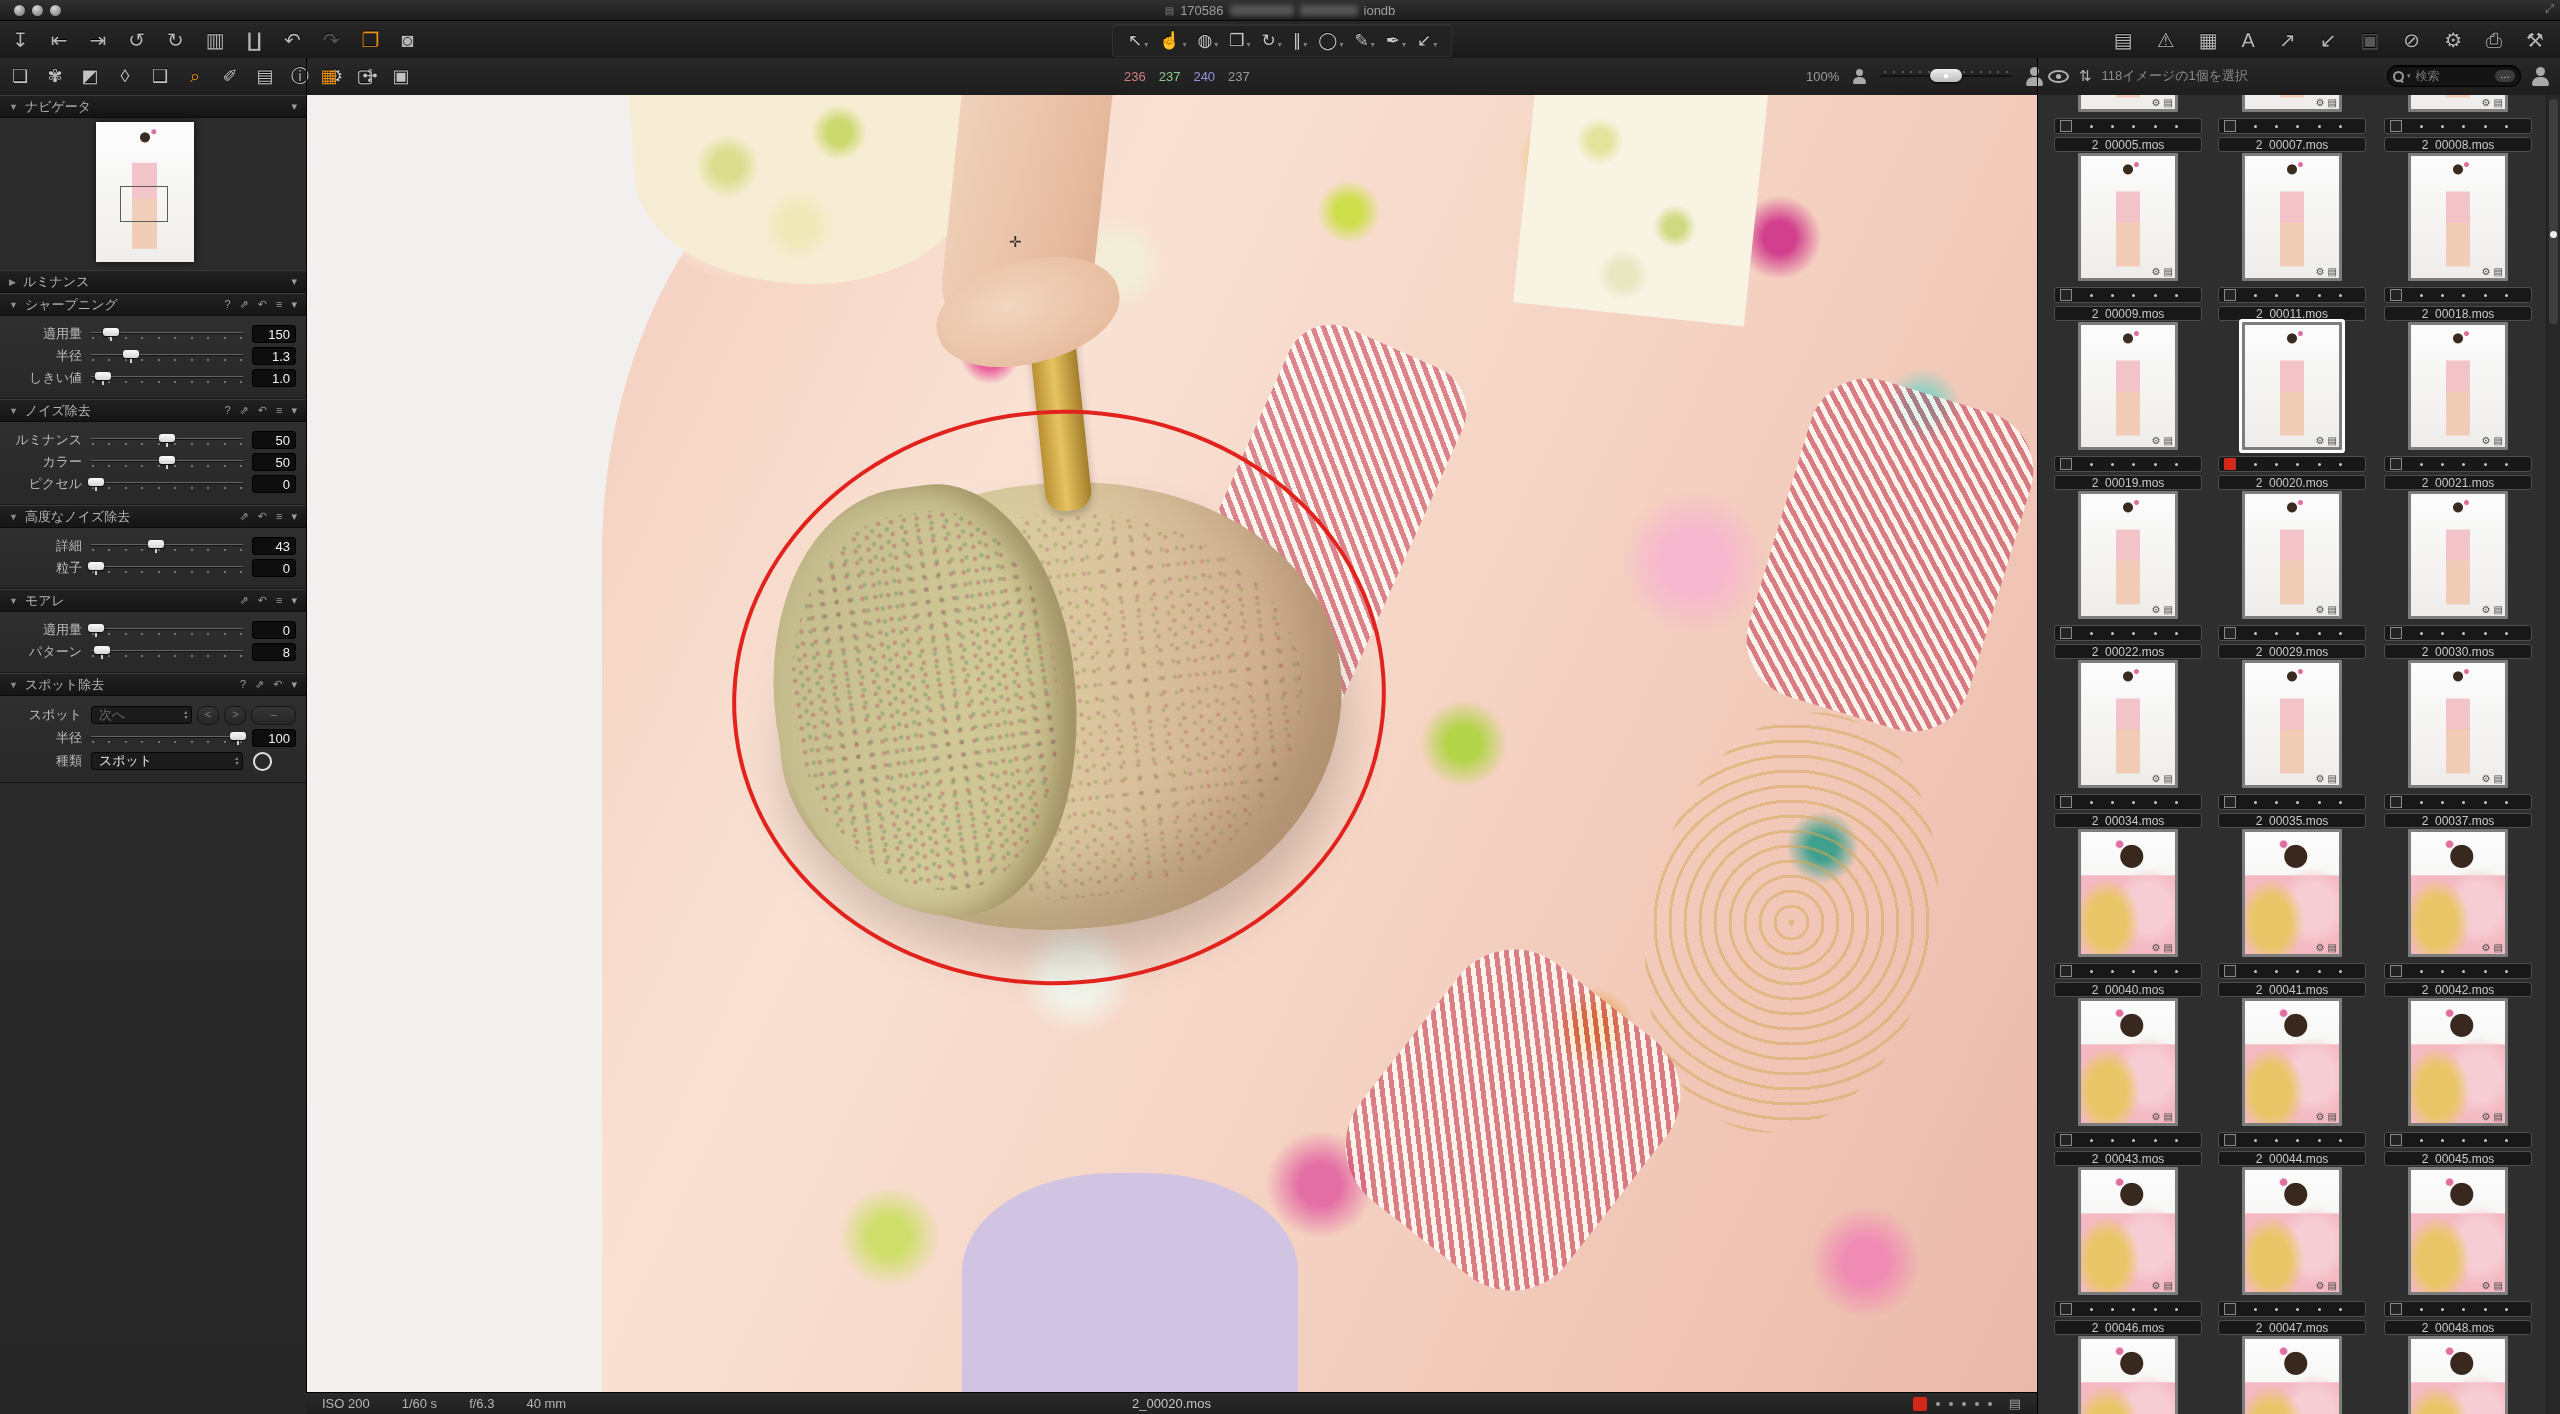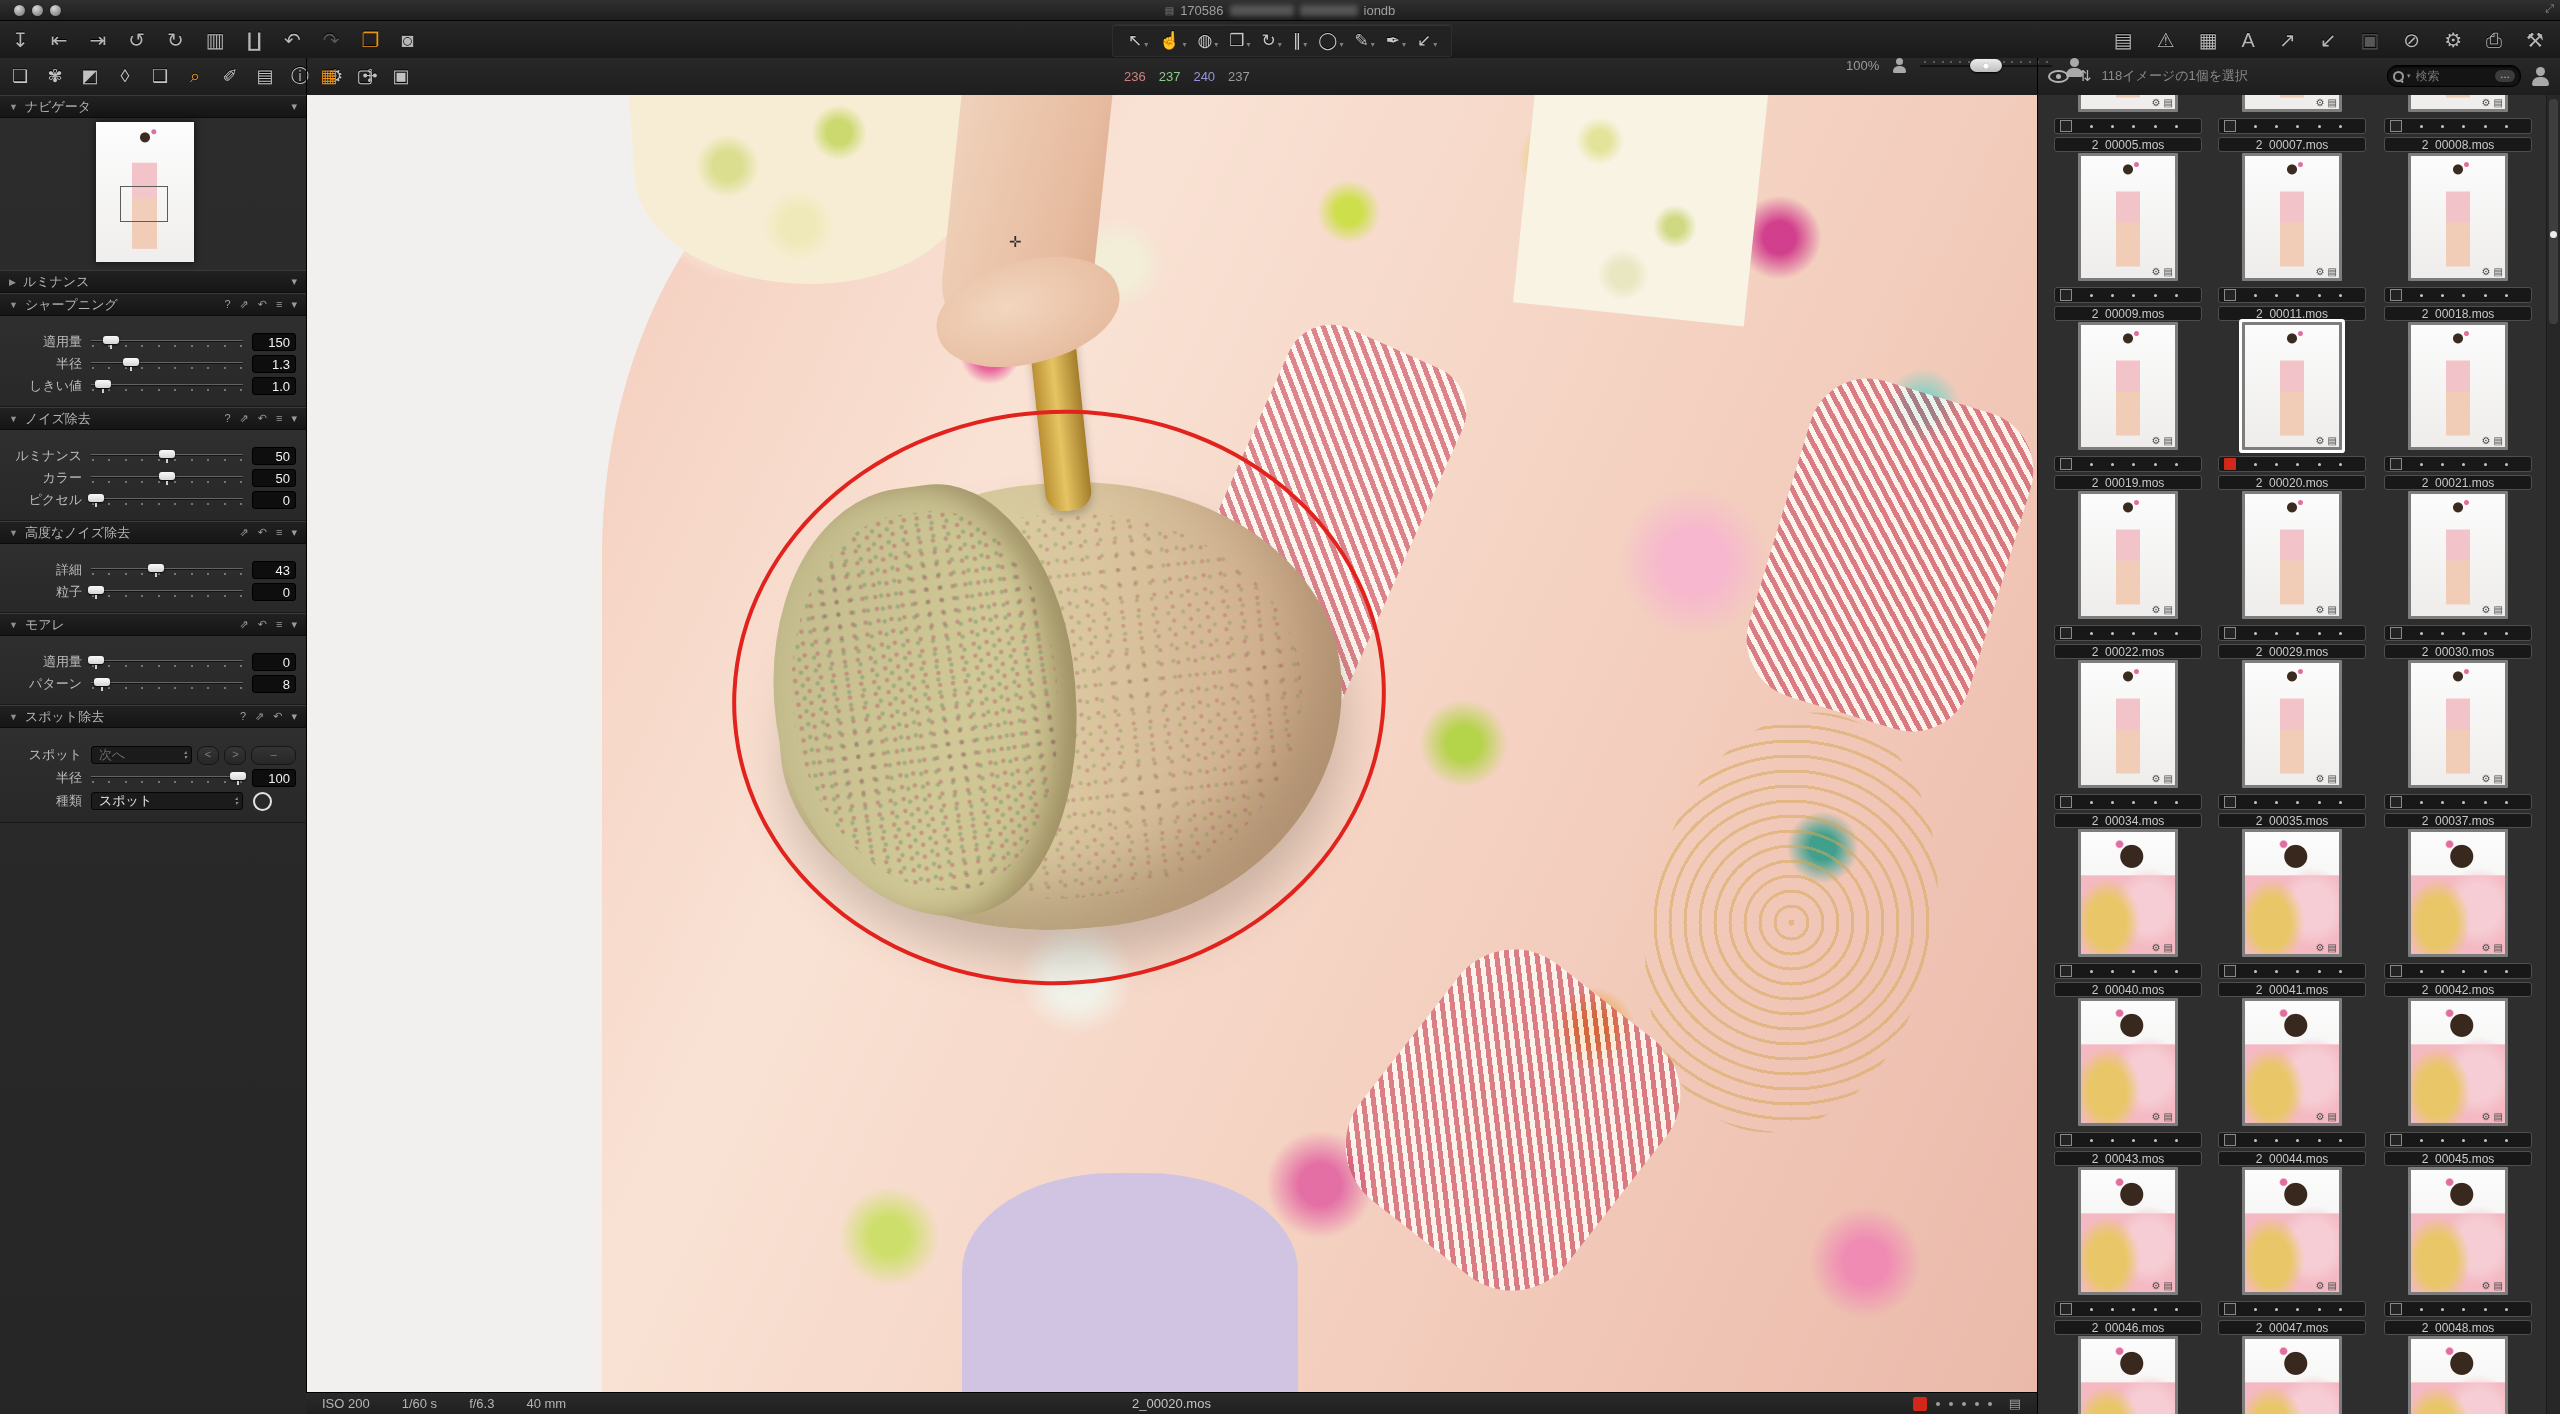--- a/index.html
+++ b/index.html
@@ -34,21 +34,21 @@
   
   #subbar{position:absolute;left:0;top:58px;width:2560px;height:37px;
     background:linear-gradient(#282828,#1e1e1e);border-bottom:1px solid #000;}
   #tooltabs{position:absolute;left:8px;top:0;height:36px;display:flex;align-items:center;gap:11px;}
   .tab{width:24px;text-align:center;font-size:18px;color:#c2c2c2;text-shadow:0 -1px 0 #000;}
   .tab.active{color:#f09619;}
   #subbar .vdiv{position:absolute;top:0;bottom:0;width:1px;background:#000;}
   #viewmodes{position:absolute;left:317px;top:0;height:36px;display:flex;align-items:center;gap:12px;}
   #rgb-readout{position:absolute;left:1124px;top:0;height:36px;display:flex;align-items:center;gap:13px;font-size:13px;}
   #rgb-readout .r{color:#d08080;} #rgb-readout .g{color:#8bcb8b;} #rgb-readout .b{color:#9595da;} #rgb-readout .l{color:#9b9b9b;}
-  #zoomctl{position:absolute;left:1806px;top:0;height:36px;display:flex;gap:13px;margin-left:40px;}
+  #zoomctl{position:absolute;left:1806px;top:0;height:36px;display:flex;align-items:center;gap:13px;}
   #zoom-label{font-size:13px;color:#9a9a9a;}
   .icon-person{position:relative;width:15px;height:15px;}
   .icon-person::before{content:"";position:absolute;left:50%;top:0;width:7px;height:7px;margin-left:-3.5px;border-radius:50%;background:#a9a9a9;}
   .icon-person::after{content:"";position:absolute;left:50%;bottom:0;width:13px;height:7px;margin-left:-6.5px;border-radius:7px 7px 2px 2px;background:#a9a9a9;}
   .icon-person.lg{width:19px;height:19px;}
   .icon-person.lg::before{width:9px;height:9px;margin-left:-4.5px;}
   .icon-person.lg::after{width:17px;height:9px;margin-left:-8.5px;}
   #zoomslider{position:relative;width:132px;height:16px;}
   #zoomslider .ztrack{position:absolute;left:0;right:0;top:7px;height:2px;background:#121212;border-radius:1px;}
   #zoomdots{position:absolute;left:4px;right:4px;top:3px;height:3px;display:flex;justify-content:space-between;}
@@ -74,21 +74,21 @@
   #search-more{width:20px;height:12px;border-radius:6px;background:#3c3c3c;color:#cfcfcf;font-size:10px;line-height:10px;text-align:center;flex:none;}
 
   
   #lpanel{position:absolute;left:0;top:95px;width:306px;bottom:0;background:linear-gradient(#2c2c2c,#262626);
     border-right:1px solid #121212;}
   .phead{height:21px;display:flex;align-items:center;padding:0 9px;font-size:13px;color:#b4b4b4;
     background:linear-gradient(#212121,#151515);border-top:1px solid #3a3a3a;border-bottom:1px solid #0c0c0c;}
   .pcar{font-size:9px;color:#8f8f8f;margin-right:7px;}
   .hicons{margin-left:auto;display:flex;gap:9px;align-items:center;}
   .hicon{font-size:11px;color:#9c9c9c;line-height:1;}
-  .pbody{background:linear-gradient(#2f2f2f,#282828);padding:15px 0 9px;border-bottom:1px solid #1a1a1a;}
+  .pbody{background:linear-gradient(#2f2f2f,#282828);padding:7px 0 9px;border-bottom:1px solid #1a1a1a;}
 
   #navbody{position:relative;height:152px;}
   #navphoto{position:absolute;left:96px;top:4px;width:98px;height:140px;background:linear-gradient(#fdfdfd,#efeeec);
     box-shadow:0 0 7px rgba(0,0,0,.65);}
   #navrect{position:absolute;left:24px;top:64px;width:46px;height:34px;border:1px solid #5c5c5c;background:rgba(255,255,255,.05);}
 
   .slider-row{display:flex;align-items:center;height:22px;padding-right:10px;}
   .slabel{width:82px;text-align:right;padding-right:9px;font-size:13px;color:#bdbdbd;flex:none;}
   .strack{position:relative;flex:1;height:14px;}
   .sline{position:absolute;left:0;right:0;top:5px;height:1px;background:#646464;box-shadow:0 1px 0 #141414;}

